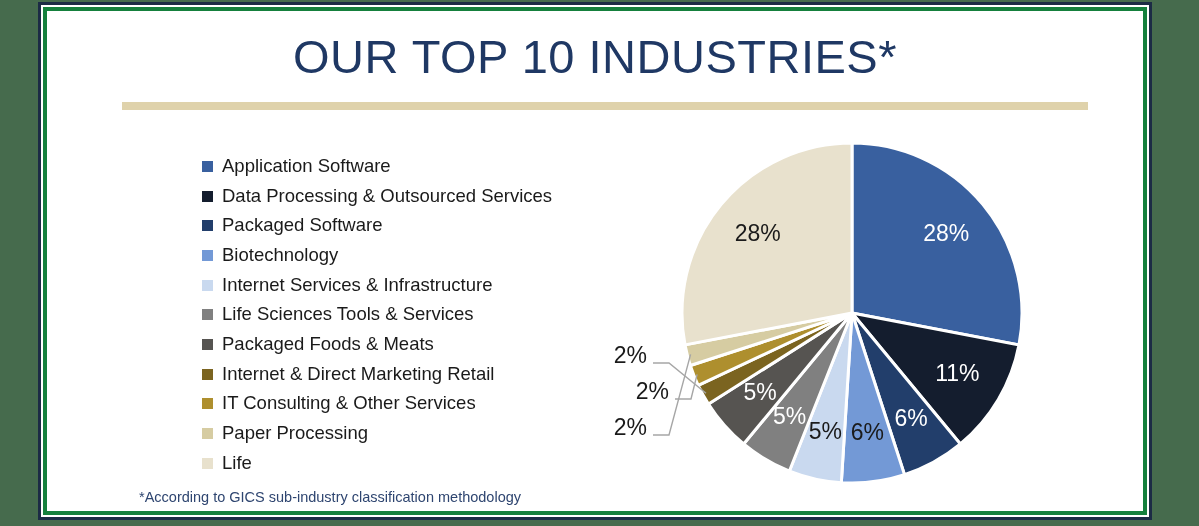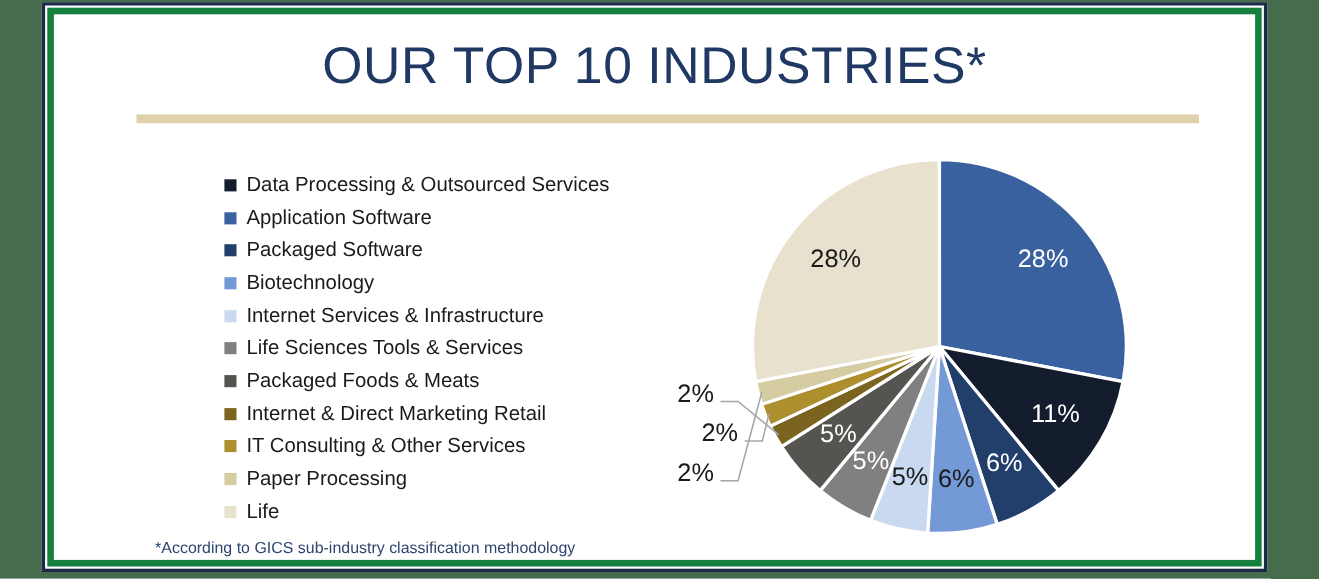--- a/index.html
+++ b/index.html
@@ -21,21 +21,21 @@
     width: 1114px;
     height: 518px;
     background: #ffffff;
     border: 3px solid #1c2b45;
     box-sizing: border-box;
   }
   #slide-inner {
     position: absolute;
     inset: 2px;
     background: #ffffff;
-    border: 6px solid #15803d;
+    border: 4px solid #15803d;
     box-sizing: border-box;
     overflow: hidden;
   }
 
   
   #page-title {
     position: absolute;
     left: 0;
     top: 18px;
     width: 100%;
@@ -124,26 +124,26 @@
 <body>
 
 <div id="slide-frame">
   <div id="slide-inner">
 
     <div id="page-title">OUR TOP 10 INDUSTRIES*</div>
     <div id="title-rule"></div>
 
     <div id="legend">
         <div class="legend-item">
+          <span class="legend-swatch" style="background: rgb(57, 96, 159);"></span>
+          <span class="legend-label">Application Software</span>
+        </div>
+        <div class="legend-item">
           <span class="legend-swatch" style="background: rgb(20, 29, 46);"></span>
           <span class="legend-label">Data Processing &amp; Outsourced Services</span>
-        </div>
-        <div class="legend-item">
-          <span class="legend-swatch" style="background: rgb(57, 96, 159);"></span>
-          <span class="legend-label">Application Software</span>
         </div>
         <div class="legend-item">
           <span class="legend-swatch" style="background: rgb(34, 62, 107);"></span>
           <span class="legend-label">Packaged Software</span>
         </div>
         <div class="legend-item">
           <span class="legend-swatch" style="background: rgb(115, 153, 214);"></span>
           <span class="legend-label">Biotechnology</span>
         </div>
         <div class="legend-item">

